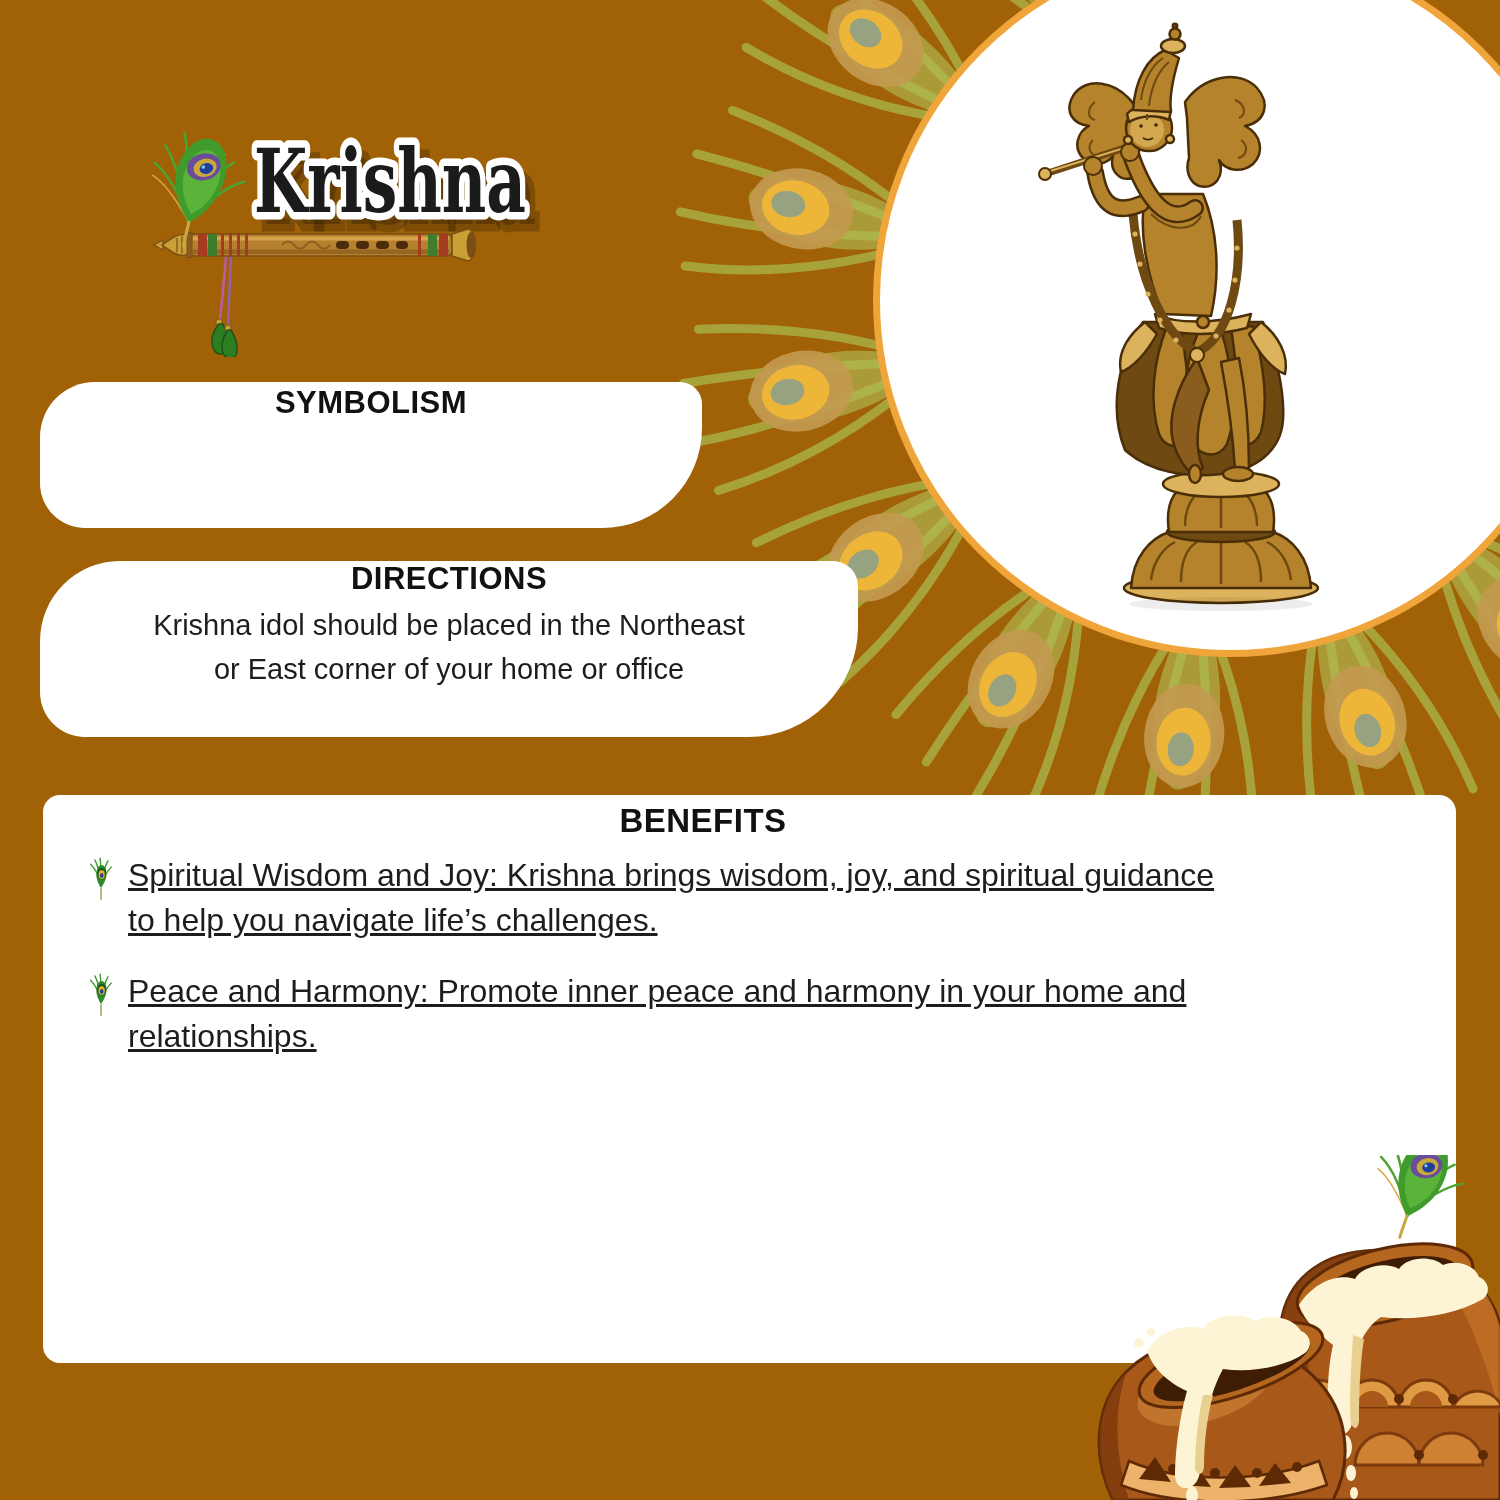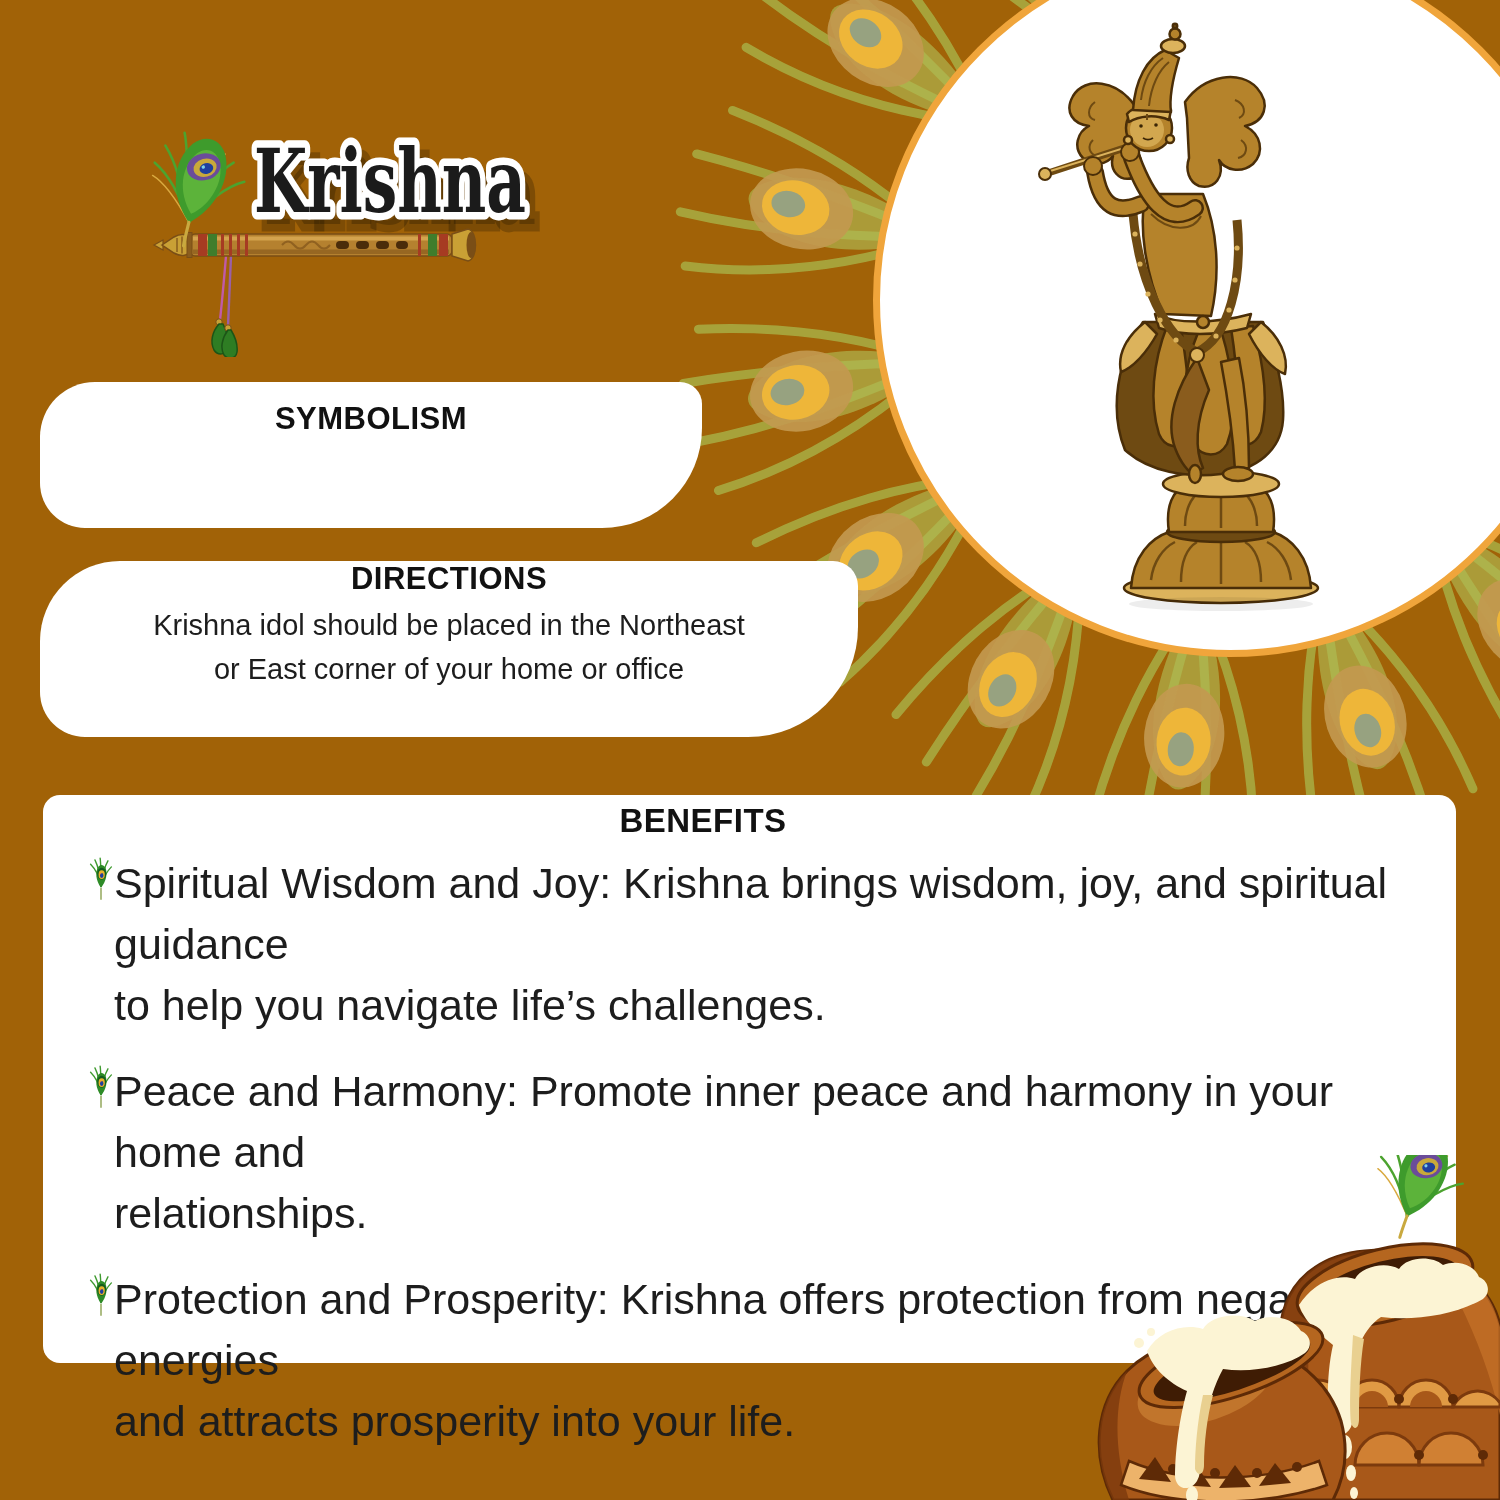--- a/index.html
+++ b/index.html
@@ -7,28 +7,28 @@
           font-family:"Liberation Sans",sans-serif;color:#1D1D1D;}
   .defs{position:absolute;width:0;height:0;overflow:hidden;}
   .ring{position:absolute;left:0;top:0;z-index:0;pointer-events:none;}
   .hero-circle{position:absolute;left:873px;top:-57px;width:714px;height:714px;box-sizing:border-box;
                border:7px solid #F0A53B;border-radius:50%;background:#FFFFFF;z-index:1;}
   .statue{position:absolute;left:1035px;top:22px;width:300px;height:592px;z-index:2;}
   .title-feather{position:absolute;left:148px;top:120px;width:118px;height:128px;z-index:3;}
   .title-svg{position:absolute;left:220px;top:112px;width:340px;height:135px;z-index:2;overflow:visible;}
   .flute{position:absolute;left:150px;top:222px;width:335px;height:135px;z-index:2;}
   .card{position:absolute;background:#FFFFFF;z-index:2;box-sizing:border-box;}
-  #card-symbolism{left:40px;top:382px;width:662px;height:146px;border-radius:55px 22px 100px 45px;padding-top:19px;}
+  #card-symbolism{left:40px;top:382px;width:662px;height:146px;border-radius:55px 22px 100px 45px;padding-top:3px;}
   #card-directions{left:40px;top:561px;width:818px;height:176px;border-radius:80px 25px 110px 45px;}
   #card-benefits{left:43px;top:795px;width:1413px;height:568px;border-radius:17px;padding:7px 40px 0 45px;}
   .card-heading{font-size:31px;font-weight:700;letter-spacing:.5px;text-align:center;color:#111;}
   .card-body{font-size:29px;line-height:1.5;text-align:center;white-space:pre-line;margin-top:7px;color:#1D1D1D;}
   #card-benefits .card-heading{font-size:33px;margin-right:98px;}
   .benefit-list{list-style:none;margin:0;padding:0;}
-  .benefit-item{display:flex;align-items:flex-start;margin-top:25px;font-size:43px;line-height:1.42;}
+  .benefit-item{display:flex;align-items:flex-start;gap:14px;margin-top:25px;font-size:32px;line-height:1.42;text-decoration:underline;}
   .benefit-item:first-child{margin-top:13px;}
   .benefit-item svg{flex:0 0 auto;margin-top:3px;}
   .benefit-text{white-space:pre-line;}
   .pots{position:absolute;left:1055px;top:1155px;width:445px;height:345px;z-index:4;}
 </style>
 </head>
 <body>
 
 <div class="canvas">
 
@@ -267,27 +267,20 @@
         <span class="benefit-text">Spiritual Wisdom and Joy: Krishna brings wisdom, joy, and spiritual guidance
 to help you navigate life’s challenges.</span>
       </li>
       <li class="benefit-item">
         <svg width="26" height="46" viewBox="0 0 30 52">
             <use href="#sf"></use>
           </svg>
         <span class="benefit-text">Peace and Harmony: Promote inner peace and harmony in your home and
 relationships.</span>
       </li>
-      <li class="benefit-item">
-        <svg width="26" height="46" viewBox="0 0 30 52">
-            <use href="#sf"></use>
-          </svg>
-        <span class="benefit-text">Protection and Prosperity: Krishna offers protection from negative energies
-and attracts prosperity into your life.</span>
-      </li>
     </ul>
   </div>
 
   <svg class="pots" viewBox="0 0 445 345">
     <use href="#tf" transform="translate(316,0) rotate(6 371 60)"></use>
 
     <g stroke="#5e2a06" stroke-width="3" stroke-linejoin="round">
       <path d="M226 168 C232 126 264 100 310 96 C372 90 432 116 445 170 L445 345 L252 345 C230 292 218 226 226 168 Z" fill="#a85819"></path>
       <path d="M226 168 C232 126 264 100 310 96 C290 106 262 130 256 172 C248 232 258 296 278 345 L252 345 C230 292 218 226 226 168 Z" fill="#7c3a0d" stroke="none" opacity=".75"></path>
       <path d="M380 102 C414 112 436 136 445 172 L445 260 C432 204 408 150 380 102 Z" fill="#c8742a" stroke="none" opacity=".7"></path>

